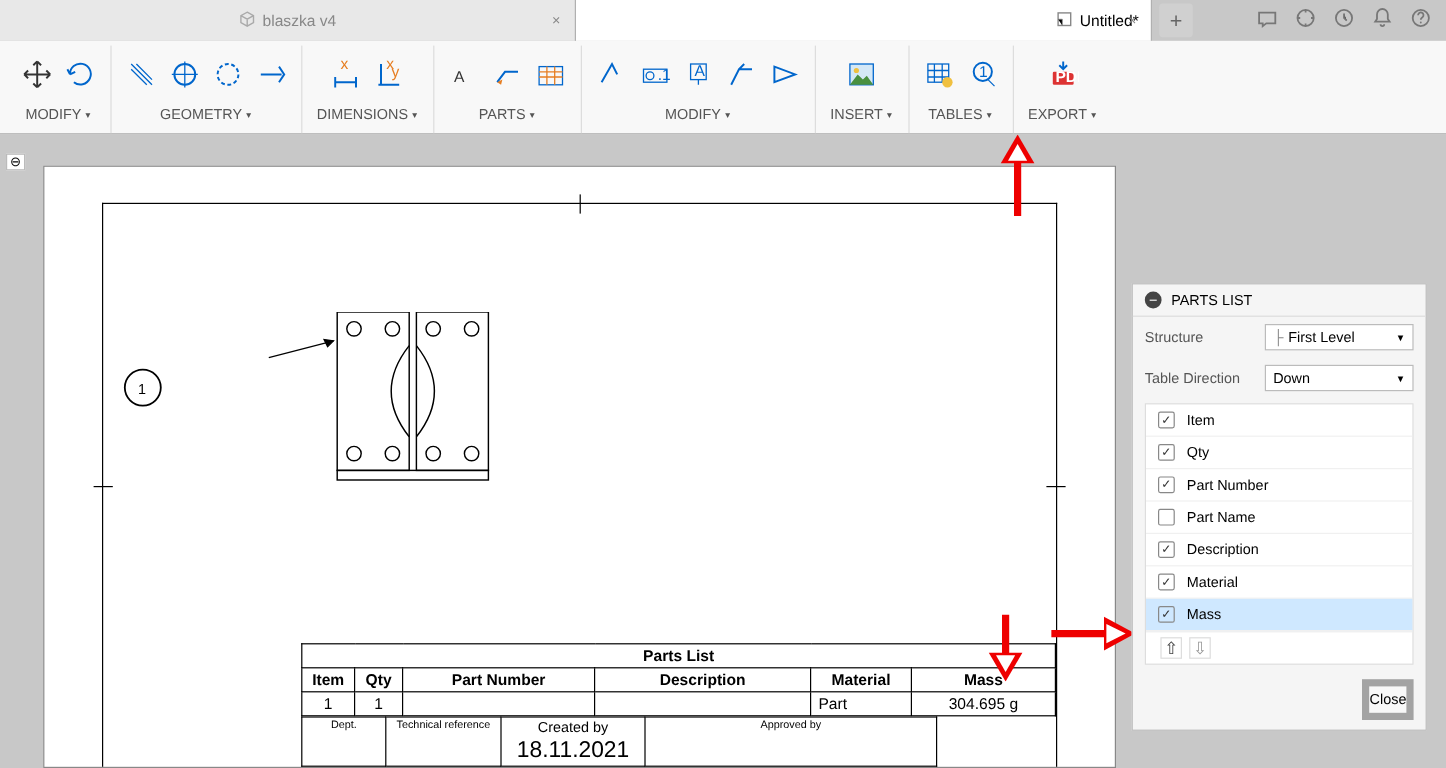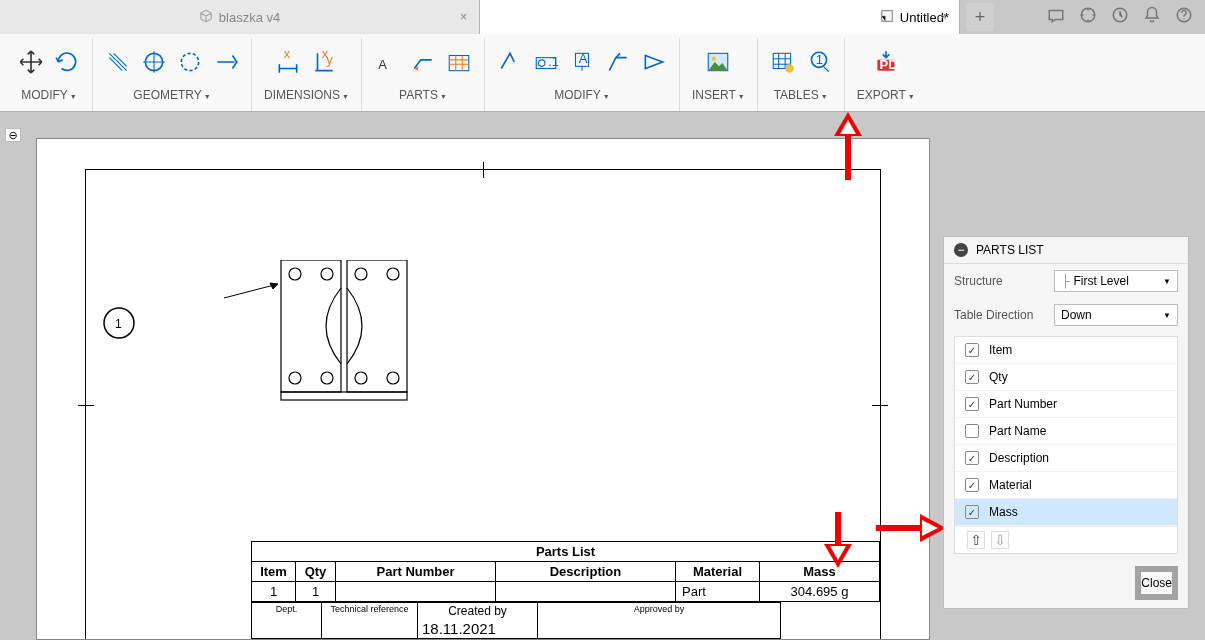--- a/index.html
+++ b/index.html
@@ -332,21 +332,21 @@
           </tr>
         </tbody>
           </table>
         <table class="title-block" style="width:530px">
           <tbody>
               <tr>
             <td style="width:70px">Dept.</td>
             <td style="width:96px">Technical reference</td>
             <td style="width:120px">
                   <div>Created by</div>
-                  <div style="font-size:15px;text-align:left;margin-top:2px">18.11.2021</div>
+                  <div style="font-size:19px;text-align:center;margin-top:2px">18.11.2021</div>
                 </td>
             <td>Approved by</td>
           </tr>
         </tbody>
           </table>
       </div>
 
     </div>
   </div>
 

